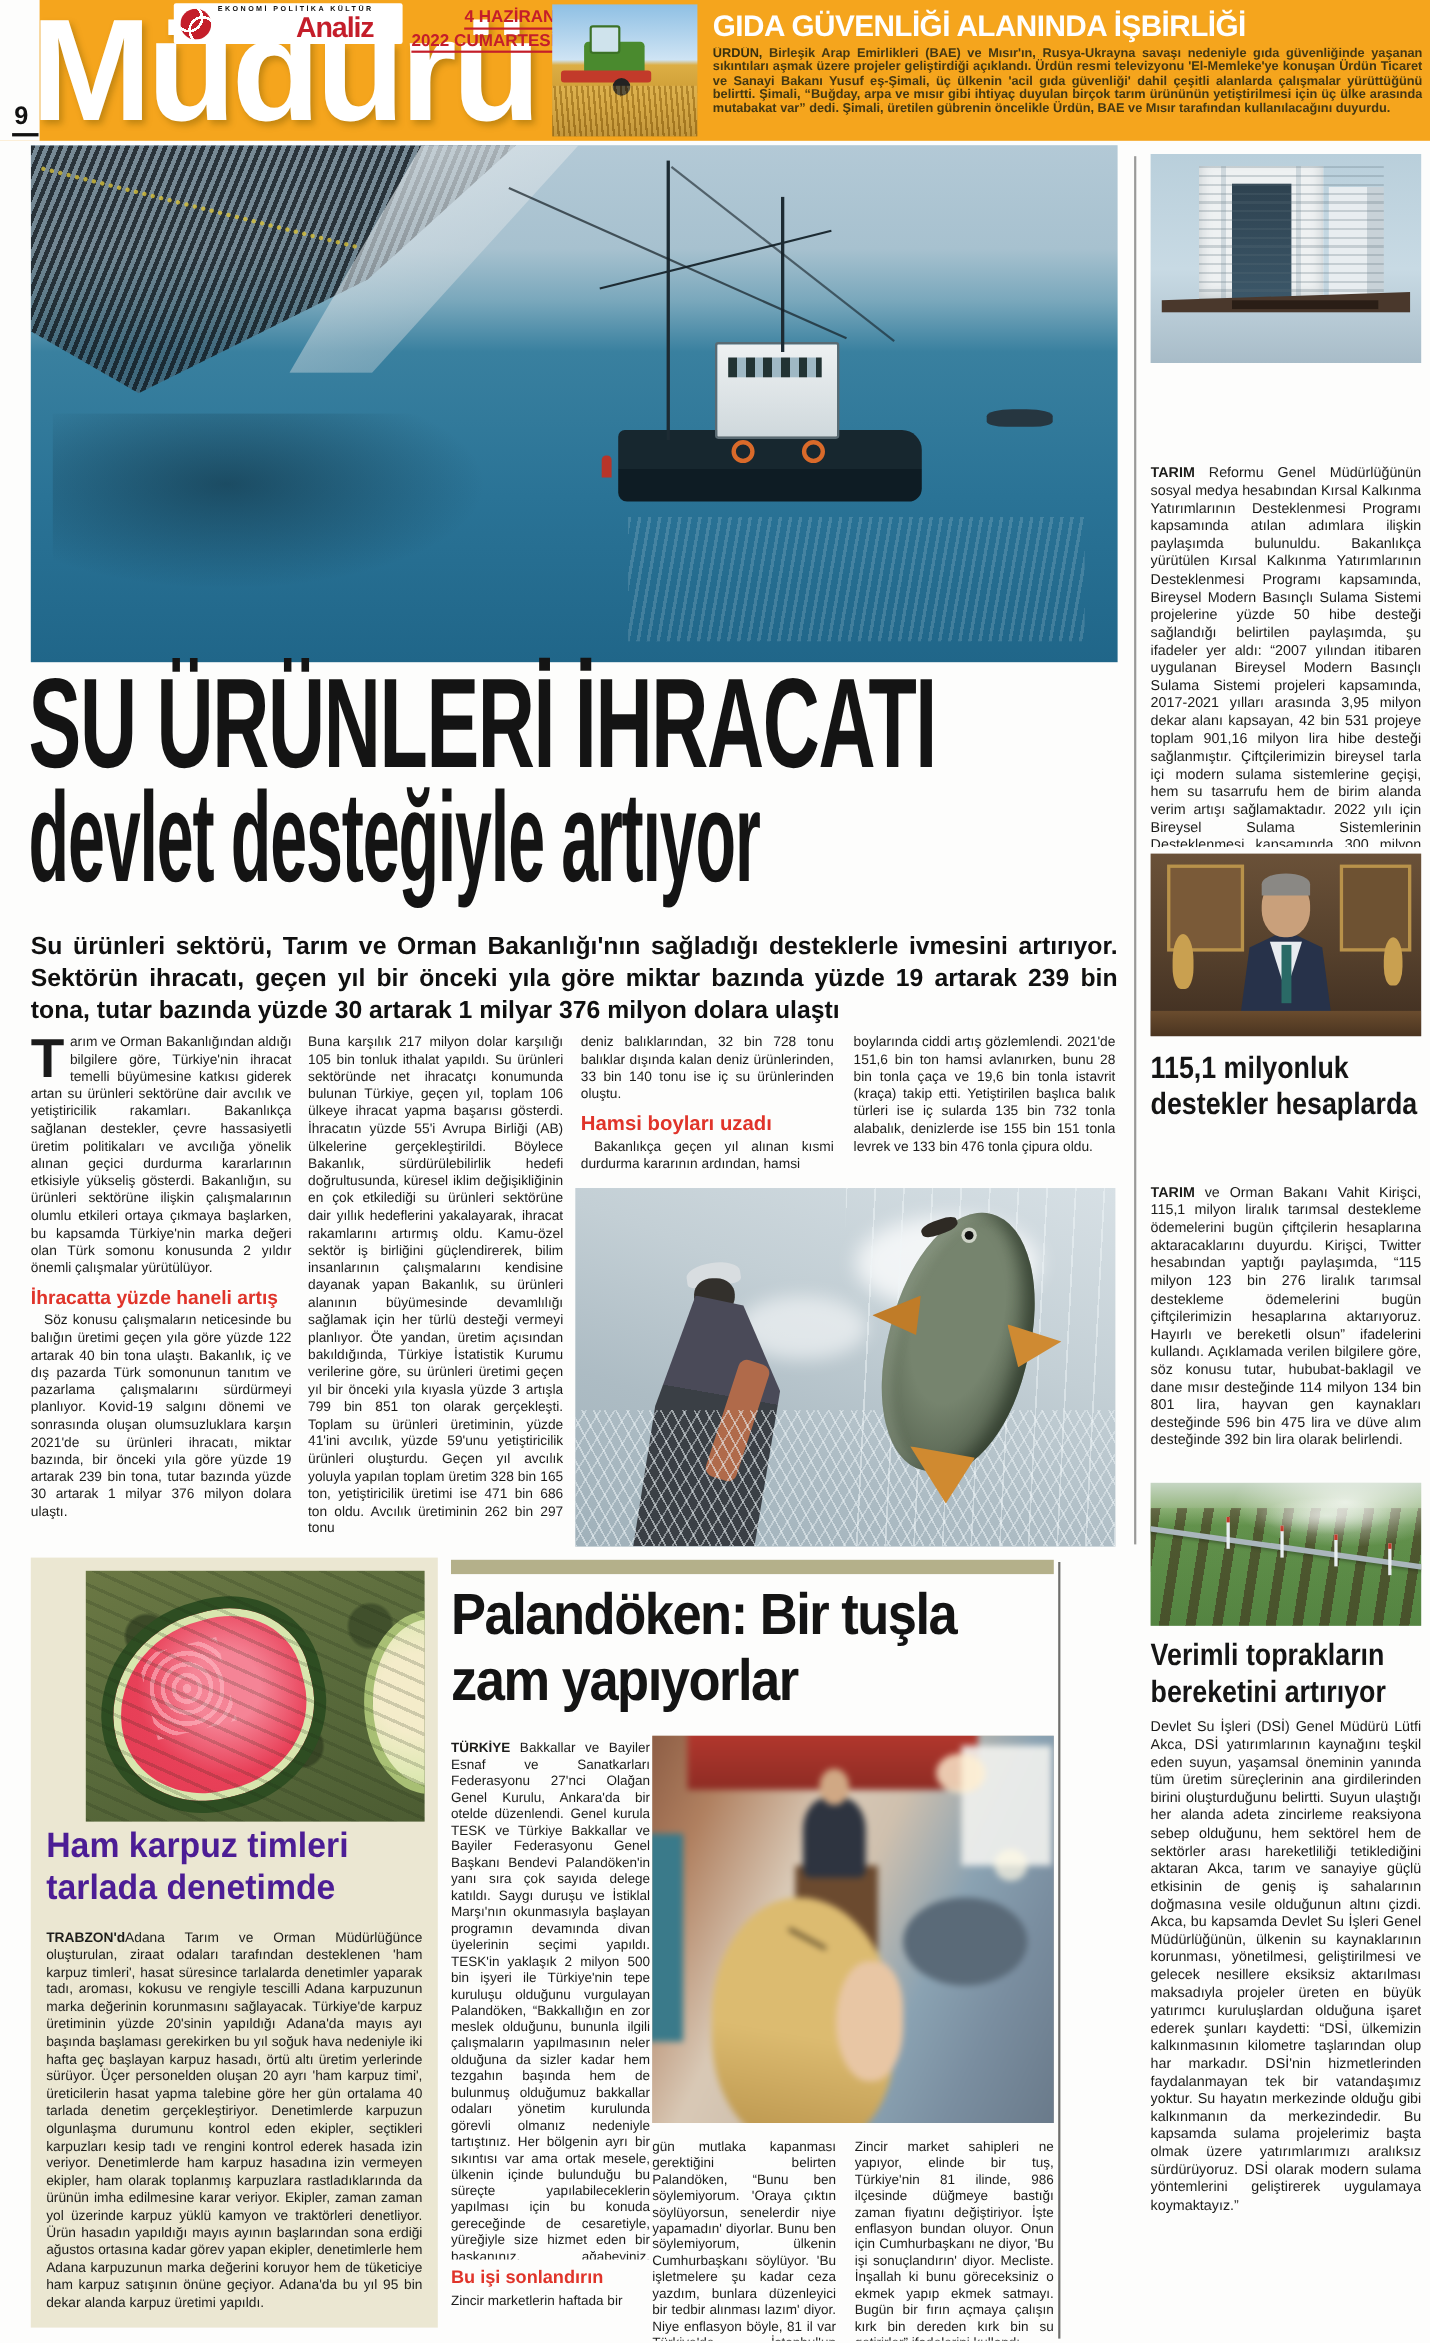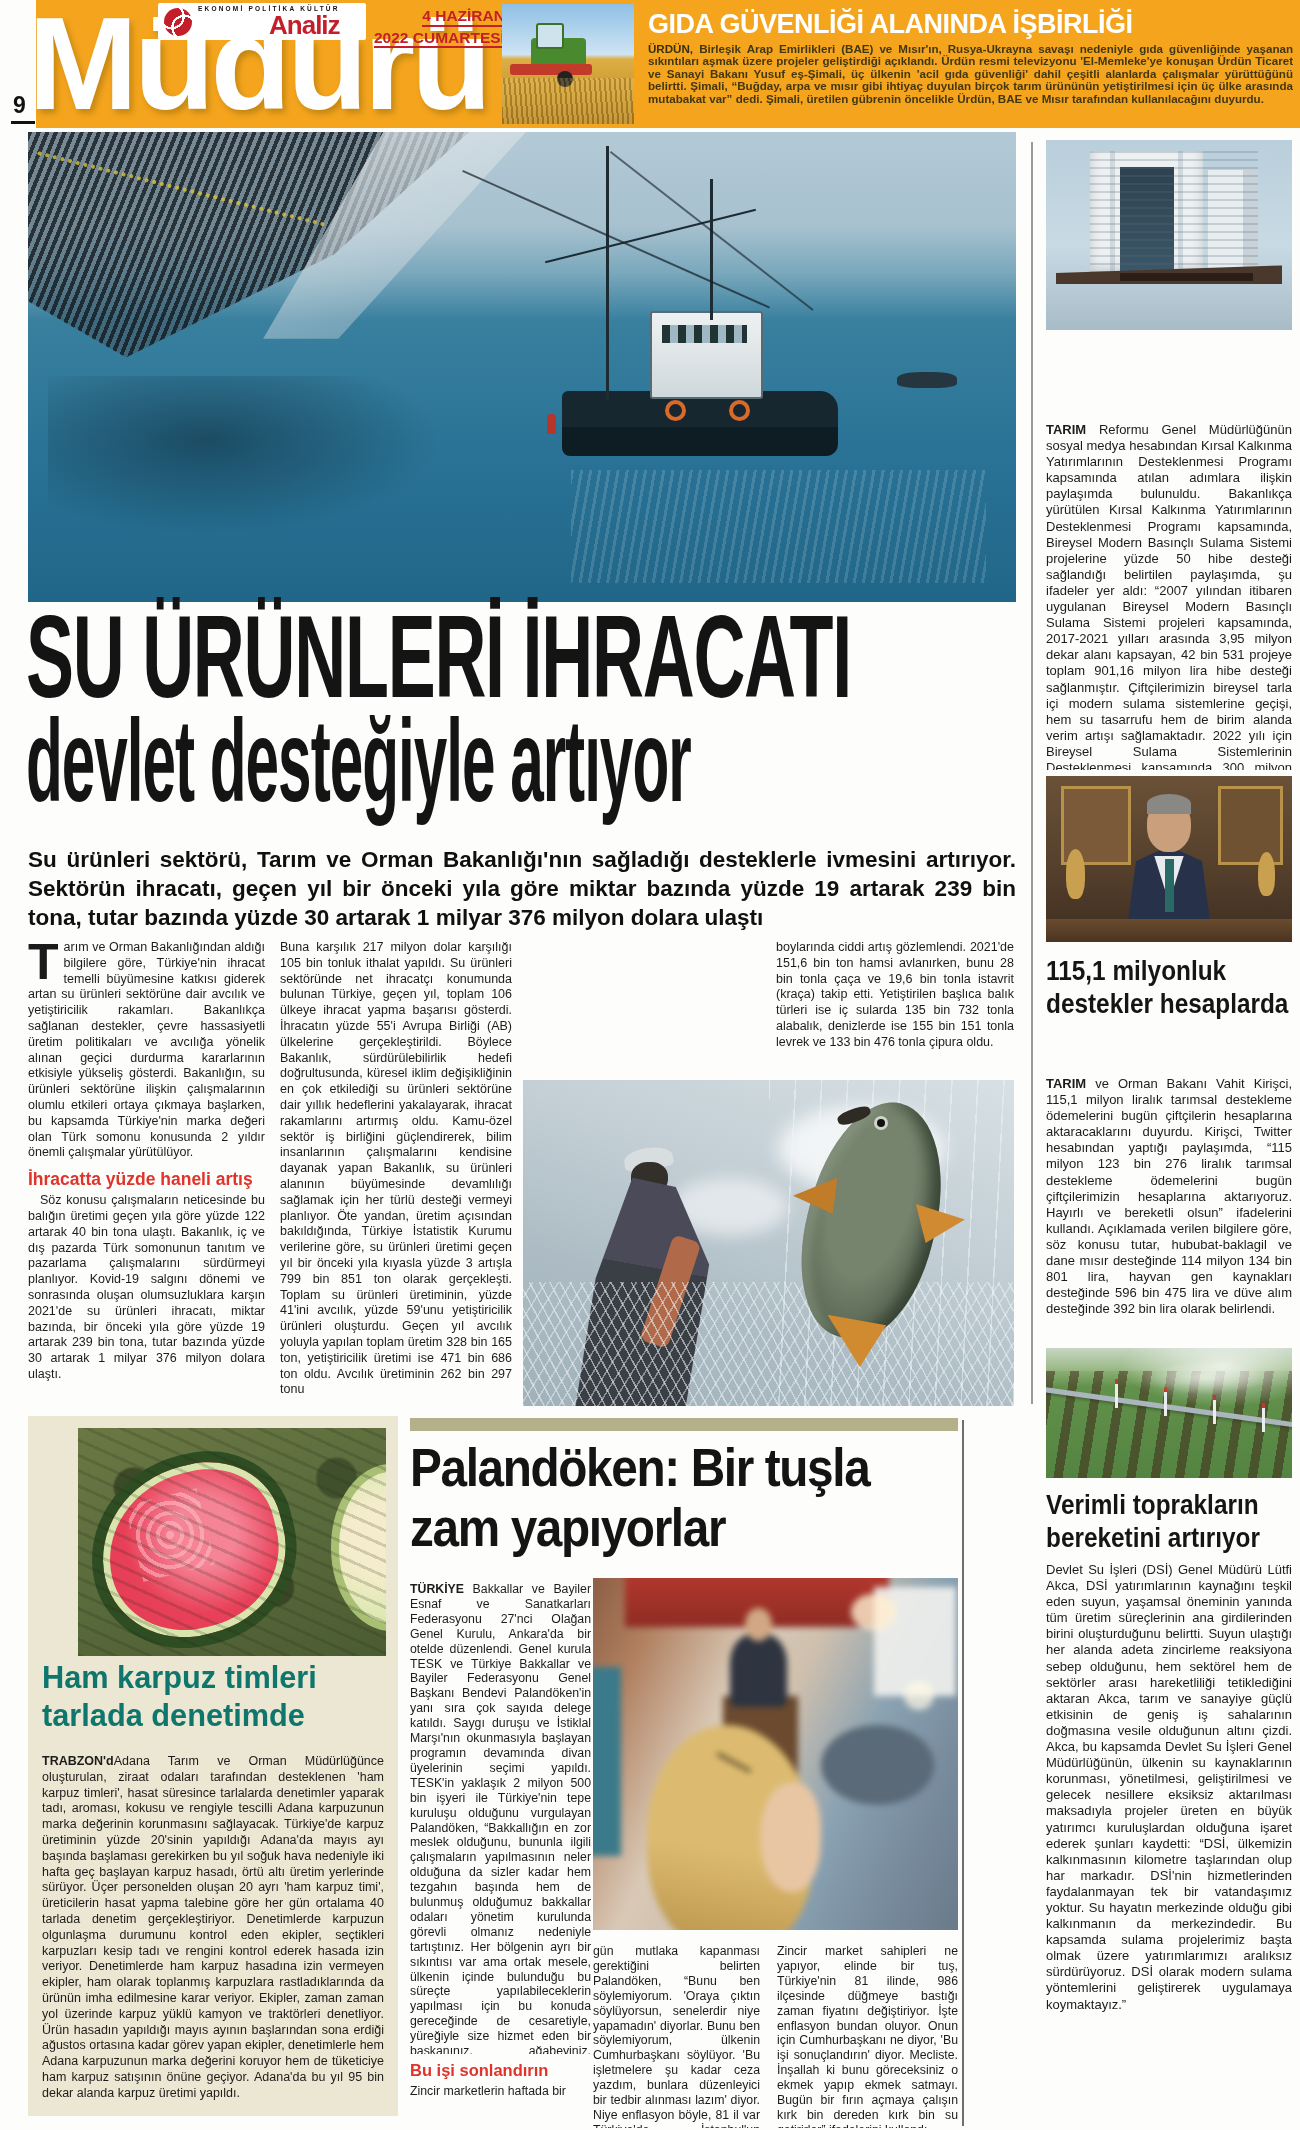--- a/index.html
+++ b/index.html
@@ -38,21 +38,21 @@
   .deck{left:28px;top:845px;width:988px;font-size:22.5px;line-height:29px;font-weight:700;
         color:#101010;text-align:justify;}
   .article-body{left:28px;top:940px;width:988px;height:466px;}
   .bt{font-size:12.5px;line-height:15.8px;text-align:justify;overflow:hidden;position:absolute;}
   .dropcap{float:left;font-size:50px;line-height:40px;font-weight:800;padding:2px 5px 0 0;color:#1a1a1a;}
   .subhead{color:#E0342A;font-weight:800;font-size:17.5px;line-height:20px;margin:8px 0 4px 0;text-align:left;}
   .ind{text-indent:12px;}
   .vrule{position:absolute;background:#9a9a98;width:2px;}
   
   .karpuz-panel{left:28px;top:1416px;width:370px;height:700px;background:#EBE7D2;}
-  .karpuz-head{left:14px;top:242px;font-size:32px;line-height:38px;font-weight:800;color:#0f766e;white-space:nowrap;}
+  .karpuz-head{left:14px;top:242px;font-size:32px;line-height:38px;font-weight:800;color:#4c1d95;white-space:nowrap;}
   .karpuz-head span{display:inline-block;transform:scaleX(.96);transform-origin:0 50%;}
   
   .pal{left:410px;top:1416px;width:548px;height:714px;}
   .pal-bar{left:0;top:2px;width:548px;height:13px;background:#B4B08A;position:absolute;}
   .pal-head{left:0;top:22px;position:absolute;font-weight:800;color:#141414;letter-spacing:-1.5px;white-space:nowrap;}
   .pal-head div{font-size:53px;line-height:60px;display:block;}
   .pal-head span{display:inline-block;transform:scaleX(.9);transform-origin:0 50%;}
   .bt2{font-size:12.3px;line-height:14.9px;text-align:justify;overflow:hidden;position:absolute;}
   .subhead2{color:#E0342A;font-weight:800;font-size:16.5px;line-height:19px;margin:7px 0 4px 0;text-align:left;}
   
@@ -123,20 +123,25 @@
   </div>
   <div class="abs deck">Su ürünleri sektörü, Tarım ve Orman Bakanlığı'nın sağladığı desteklerle ivmesini artırıyor. Sektörün ihracatı, geçen yıl bir önceki yıla göre miktar bazında yüzde 19 artarak 239 bin tona, tutar bazında yüzde 30 artarak 1 milyar 376 milyon dolara ulaştı</div>
 
   <div class="abs article-body">
     <div class="bt" style="left:0;top:0;width:237px;height:466px;">
       <p style="margin:0;"><span class="dropcap">T</span><span>arım ve Orman Bakanlığından aldığı bilgilere göre, Türkiye'nin ihracat temelli büyümesine katkısı giderek artan su ürünleri sektörüne dair avcılık ve yetiştiricilik rakamları. Bakanlıkça sağlanan destekler, çevre hassasiyetli üretim politikaları ve avcılığa yönelik alınan geçici durdurma kararlarının etkisiyle yükseliş gösterdi. Bakanlığın, su ürünleri sektörüne ilişkin çalışmalarının olumlu etkileri ortaya çıkmaya başlarken, bu kapsamda Türkiye'nin marka değeri olan Türk somonu konusunda 2 yıldır önemli çalışmalar yürütülüyor.</span></p>
       <div class="subhead">İhracatta yüzde haneli artış</div>
       <p class="ind" style="margin:0;">Söz konusu çalışmaların neticesinde bu balığın üretimi geçen yıla göre yüzde 122 artarak 40 bin tona ulaştı. Bakanlık, iç ve dış pazarda Türk somonunun tanıtım ve pazarlama çalışmalarını sürdürmeyi planlıyor. Kovid-19 salgını dönemi ve sonrasında oluşan olumsuzluklara karşın 2021'de su ürünleri ihracatı, miktar bazında, bir önceki yıla göre yüzde 19 artarak 239 bin tona, tutar bazında yüzde 30 artarak 1 milyar 376 milyon dolara ulaştı.</p>
     </div>
     <div class="bt" style="left:252px;top:0;width:232px;height:466px;">Buna karşılık 217 milyon dolar karşılığı 105 bin tonluk ithalat yapıldı. Su ürünleri sektöründe net ihracatçı konumunda bulunan Türkiye, geçen yıl, toplam 106 ülkeye ihracat yapma başarısı gösterdi. İhracatın yüzde 55'i Avrupa Birliği (AB) ülkelerine gerçekleştirildi. Böylece Bakanlık, sürdürülebilirlik hedefi doğrultusunda, küresel iklim değişikliğinin en çok etkilediği su ürünleri sektörüne dair yıllık hedeflerini yakalayarak, ihracat rakamlarını artırmış oldu. Kamu-özel sektör iş birliğini güçlendirerek, bilim insanlarının çalışmalarını kendisine dayanak yapan Bakanlık, su ürünleri alanının büyümesinde devamlılığı sağlamak için her türlü desteği vermeyi planlıyor. Öte yandan, üretim açısından bakıldığında, Türkiye İstatistik Kurumu verilerine göre, su ürünleri üretimi geçen yıl bir önceki yıla kıyasla yüzde 3 artışla 799 bin 851 ton olarak gerçekleşti. Toplam su ürünleri üretiminin, yüzde 41'ini avcılık, yüzde 59'unu yetiştiricilik ürünleri oluşturdu. Geçen yıl avcılık yoluyla yapılan toplam üretim 328 bin 165 ton, yetiştiricilik üretimi ise 471 bin 686 ton oldu. Avcılık üretiminin 262 bin 297 tonu</div>
+    <div class="bt" style="left:500px;top:0;width:230px;height:136px;">
+      <p style="margin:0;">deniz balıklarından, 32 bin 728 tonu balıklar dışında kalan deniz ürünlerinden, 33 bin 140 tonu ise iç su ürünlerinden oluştu.</p>
+      <div class="subhead" style="font-size:18.5px;">Hamsi boyları uzadı</div>
+      <p class="ind" style="margin:0;">Bakanlıkça geçen yıl alınan kısmi durdurma kararının ardından, hamsi</p>
+    </div>
     <div class="bt" style="left:748px;top:0;width:238px;height:150px;">boylarında ciddi artış gözlemlendi. 2021'de 151,6 bin ton hamsi avlanırken, bunu 28 bin tonla çaça ve 19,6 bin tonla istavrit (kraça) takip etti. Yetiştirilen başlıca balık türleri ise iç sularda 135 bin 732 tonla alabalık, denizlerde ise 155 bin 151 tonla levrek ve 133 bin 476 tonla çipura oldu.</div>
 
     <div class="ph" style="left:495px;top:140px;width:491px;height:326px;background:linear-gradient(200deg,#d7e0e5 0%,#c3cfd5 38%,#adbcc4 68%,#a0b1ba 100%);">
       <div style="left:52%;top:8%;width:34%;height:26%;background:rgba(255,255,255,.75);border-radius:50%;filter:blur(9px);"></div>
       <div style="left:30%;top:30%;width:24%;height:18%;background:rgba(255,255,255,.55);border-radius:50%;filter:blur(8px);"></div>
       <div style="left:20.5%;top:21%;width:10%;height:6.5%;background:#d8dde0;border-radius:50% 50% 20% 20%;transform:rotate(-8deg);"></div>
       <div style="left:22%;top:25%;width:7.5%;height:10%;background:#33302c;border-radius:45%;"></div>
       <div style="left:8%;top:30%;width:34%;height:70%;background:linear-gradient(190deg,#4a4a58 0 40%,#3a3f45 40%);clip-path:polygon(42% 0,68% 4%,88% 38%,74% 100%,8% 100%,20% 44%);"></div>
       <div style="left:27%;top:48%;width:6%;height:34%;background:#b06a4a;transform:rotate(18deg);border-radius:8px;"></div>
       <div style="left:0;top:62%;width:100%;height:38%;background:repeating-linear-gradient(62deg,rgba(235,242,245,.55) 0 1.5px,rgba(235,242,245,0) 1.5px 9px),repeating-linear-gradient(-58deg,rgba(235,242,245,.45) 0 1.5px,rgba(235,242,245,0) 1.5px 11px);"></div>

